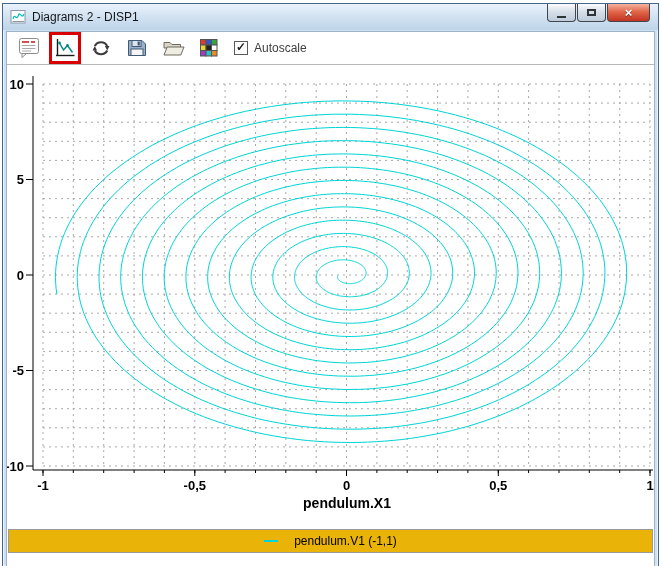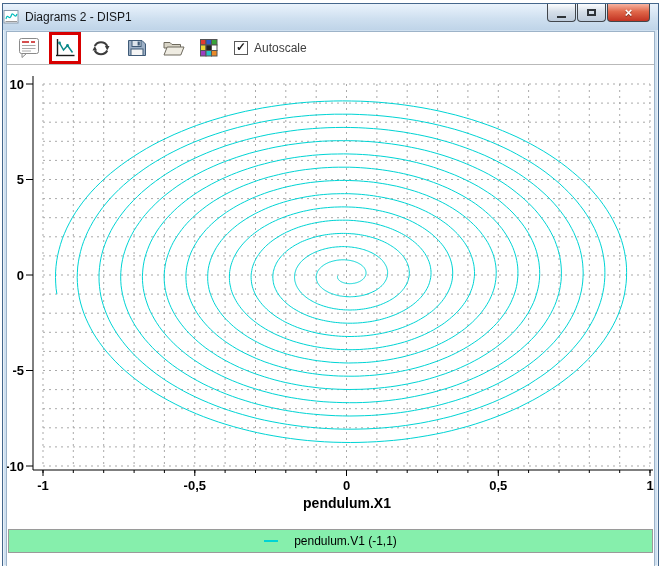--- a/index.html
+++ b/index.html
@@ -5,21 +5,21 @@
   *{box-sizing:border-box;margin:0;padding:0}
   html,body{width:661px;height:566px;background:#fff;overflow:hidden}
   body{font-family:"Liberation Sans",sans-serif;position:relative}
 
   .window{position:absolute;left:2px;top:3px;right:2px;bottom:0;
     border:1px solid #45678c;border-bottom:none;background:#cfe0f0;
     box-shadow:inset 0 0 0 1px rgba(255,255,255,.55)}
 
   
   .titlebar{height:26px;background:linear-gradient(#eaf3fc,#cfe0f0 55%,#bfd4e8);
-    display:flex;align-items:center;position:relative}
+    display:flex;align-items:center;padding-left:7px;position:relative}
   .win-icon{width:16px;height:16px;flex:0 0 auto}
   .title{font-size:12px;color:#15171a;margin-left:6px;white-space:nowrap}
   .winbtns{position:absolute;right:8px;top:0;display:flex}
   .winbtn{width:29px;height:18px;margin-left:1px;border:1px solid #41464c;border-top:none;
     border-radius:0 0 4px 4px;background:linear-gradient(#fcfdfe,#d6dfe9 45%,#bdcbdb);
     display:flex;align-items:center;justify-content:center;cursor:default}
   .winbtn.close{width:43px;background:linear-gradient(#f7b3a0,#e0674a 45%,#c23322)}
   .glyph-min{width:9px;height:2px;background:#2e3338;margin-top:8px}
   .glyph-max{width:9px;height:7px;border:2px solid #2e3338;background:transparent}
   .glyph-close{color:#fff;font-weight:bold;font-size:13px;line-height:13px;text-shadow:0 1px 1px rgba(0,0,0,.45)}
@@ -42,21 +42,21 @@
 
   
   #plot{position:absolute;left:0;top:34px}
   .grid{stroke:#a9a9a9;stroke-width:1;stroke-dasharray:2 4}
   .axis{stroke:#000;stroke-width:1}
   .ticklabel{font-family:"Liberation Sans",sans-serif;font-size:13px;font-weight:bold;fill:#000}
   .xlabel{font-family:"Liberation Sans",sans-serif;font-size:14px;font-weight:bold;fill:#000}
 
   
   .legend{position:absolute;left:1px;right:1px;top:497px;height:24px;border:1px solid #9a9a9a;
-    background:#86efac;display:flex;align-items:center;justify-content:center;gap:16px}
+    background:#eab308;display:flex;align-items:center;justify-content:center;gap:16px}
   .legend-dash{width:14px;height:2px;background:#00d4d4}
   .legend-text{font-size:12px;color:#000}
 </style>
 </head>
 <body>
 
 <div class="window">
 
   <div class="titlebar">
     <svg class="win-icon" width="16" height="16" viewBox="0 0 16 16">

